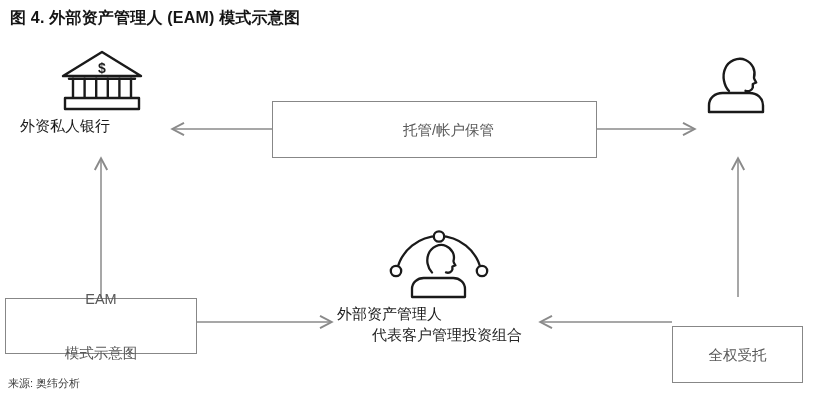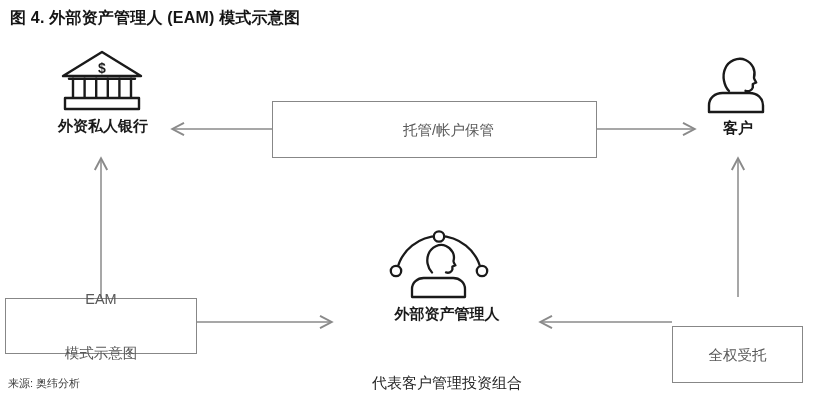--- a/index.html
+++ b/index.html
@@ -12,33 +12,33 @@
   }
   .stage { position: absolute; left: 0; top: 0; width: 683px; height: 400px; }
 
   .title {
     position: absolute; left: 10px; top: 8px;
     font-size: 16px; font-weight: bold; color: #141414;
     letter-spacing: 0.2px;
   }
 
   .node-label {
-    position: absolute; text-align: center;
-    font-size: 15px; font-weight: bold; color: #1a1a1a;
+    position: absolute; text-align: left;
+    font-size: 15px; font-weight: normal; color: #1a1a1a;
   }
 
   .gbox {
     position: absolute; border: 1px solid #878787; background: #ffffff;
     display: flex; flex-direction: column; align-items: center; justify-content: center;
     font-size: 14.5px; color: #595959; line-height: 20px; text-align: center;
   }
 
   .sublabel {
     position: absolute; text-align: center;
-    font-size: 15px; font-weight: normal; color: #262626; margin-top: 48px;
+    font-size: 15px; font-weight: normal; color: #262626;
   }
 
   .source {
     position: absolute; left: 8px; top: 376px;
     font-size: 11px; color: #3d3d3d;
   }
 
   .icon-wrap { position: absolute; }
   svg { display: block; }
   .arrows { position: absolute; left: 0; top: 0; pointer-events: none; }
@@ -85,21 +85,20 @@
   <div class="node-label" style="left:20px; top:117px; width:166px;">外资私人银行</div>
 
   <div class="icon-wrap" style="left:702px; top:52px;">
     <svg width="68" height="62" viewBox="0 0 68 62">
       <g stroke="#1a1a1a" stroke-width="2.4" fill="#ffffff" stroke-linejoin="round" stroke-linecap="round">
         <path d="M 27 39 C 22 34 20 24 23 17 C 26 9 36 4.5 43.5 8 C 50.5 11.2 54 18.5 52 25.5 C 51.8 26.5 53 28.5 54.2 30.5 L 50.8 32 L 50.8 35.5 C 49.8 38.8 46.5 39.8 43.5 38.8"></path>
         <path d="M 7 60 L 7 53.5 C 7 46 13 41 20.5 41 L 47.5 41 C 55 41 61 46 61 53.5 L 61 60 Z"></path>
       </g>
     </svg>
   </div>
-  <div class="node-label" style="left:688px; top:119px; width:100px;">客户</div>
 
   <div class="gbox" style="left:272px; top:101px; width:325px; height:57px;padding-left:28px;">
     <span>托管/帐户保管</span>
   </div>
 
   <div class="gbox" style="left:5px; top:298px; width:192px; height:56px;gap:34px;">
     <span>EAM</span>
     <span>模式示意图</span>
   </div>
 

